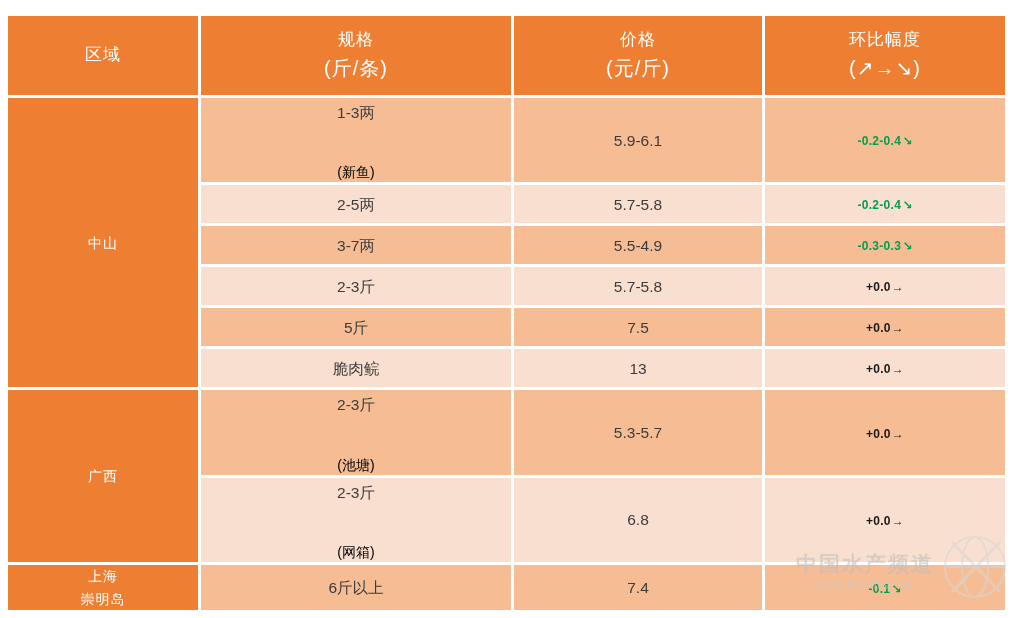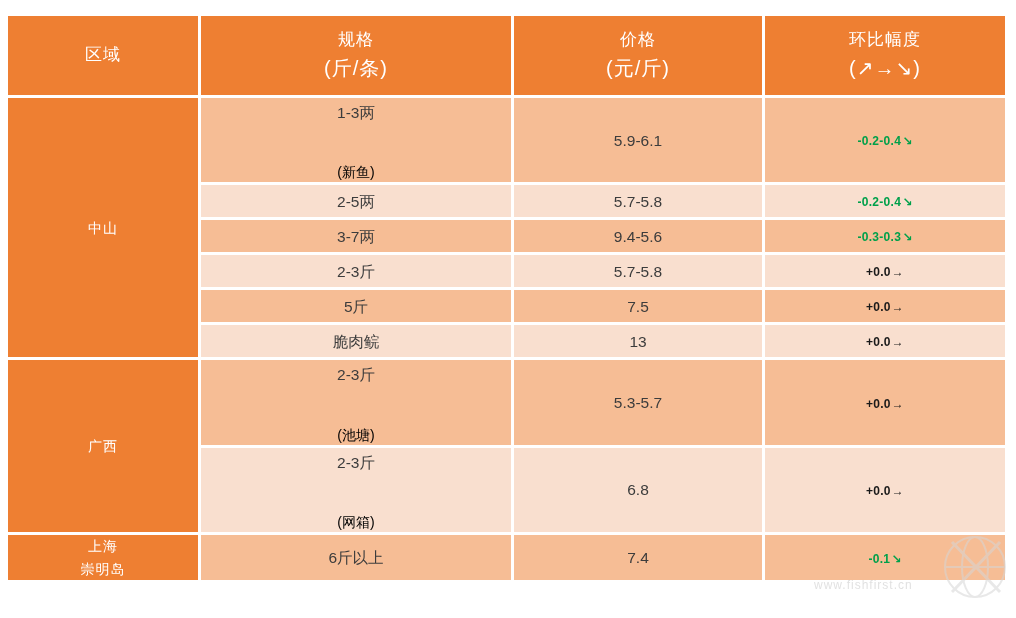--- a/index.html
+++ b/index.html
@@ -73,21 +73,21 @@
     font-size: 12px;
     font-weight: bold;
     letter-spacing: 0.3px;
   }
   .chg.neg  { color: #00a04a; }
   .chg.flat { color: #1a1a1a; margin-top: 43px; }
   .chg .arrow { font-weight: bold; padding-left: 1px; }
   .chg.neg .arrow { color: #00a04a; }
 
   .r-tall { height: 79px; }
-  .r-std  { height: 32px; }
+  .r-std  { height: 38px; }
 
   
   #watermark {
     position: absolute;
     right: 6px;
     bottom: 8px;
     width: 220px;
     height: 78px;
     pointer-events: none;
     opacity: 0.55;
@@ -169,21 +169,21 @@
           <td class="d-light r-std">
             <span class="cell-txt">5.7-5.8</span>
           </td>
           <td class="d-light r-std"><span class="chg neg"><span>-0.2-0.4</span><span class="arrow">↘</span></span></td>
         </tr>
         <tr>
           <td class="d-dark r-std">
             <span class="cell-txt">3-7两</span>
           </td>
           <td class="d-dark r-std">
-            <span class="cell-txt">9.4-5.6</span>
+            <span class="cell-txt">5.5-4.9</span>
           </td>
           <td class="d-dark r-std"><span class="chg neg"><span>-0.3-0.3</span><span class="arrow">↘</span></span></td>
         </tr>
         <tr>
           <td class="d-light r-std">
             <span class="cell-txt">2-3斤</span>
           </td>
           <td class="d-light r-std">
             <span class="cell-txt">5.7-5.8</span>
           </td>
@@ -248,14 +248,15 @@
 </div>
 
 <div id="watermark">
   <svg id="wm-globe" viewBox="0 0 66 66">
     <circle cx="33" cy="33" r="30" fill="none" stroke="#d6d6d6" stroke-width="2"></circle>
     <ellipse cx="33" cy="33" rx="13" ry="30" fill="none" stroke="#d6d6d6" stroke-width="2"></ellipse>
     <line x1="3" y1="33" x2="63" y2="33" stroke="#d6d6d6" stroke-width="2"></line>
     <line x1="10" y1="8" x2="58" y2="58" stroke="#d6d6d6" stroke-width="3"></line>
     <line x1="58" y1="8" x2="10" y2="58" stroke="#d6d6d6" stroke-width="3"></line>
   </svg>
+  <div id="wm-text">中国水产频道</div>
   <div id="wm-url">www.fishfirst.cn</div>
 </div>
 
 </body></html>

